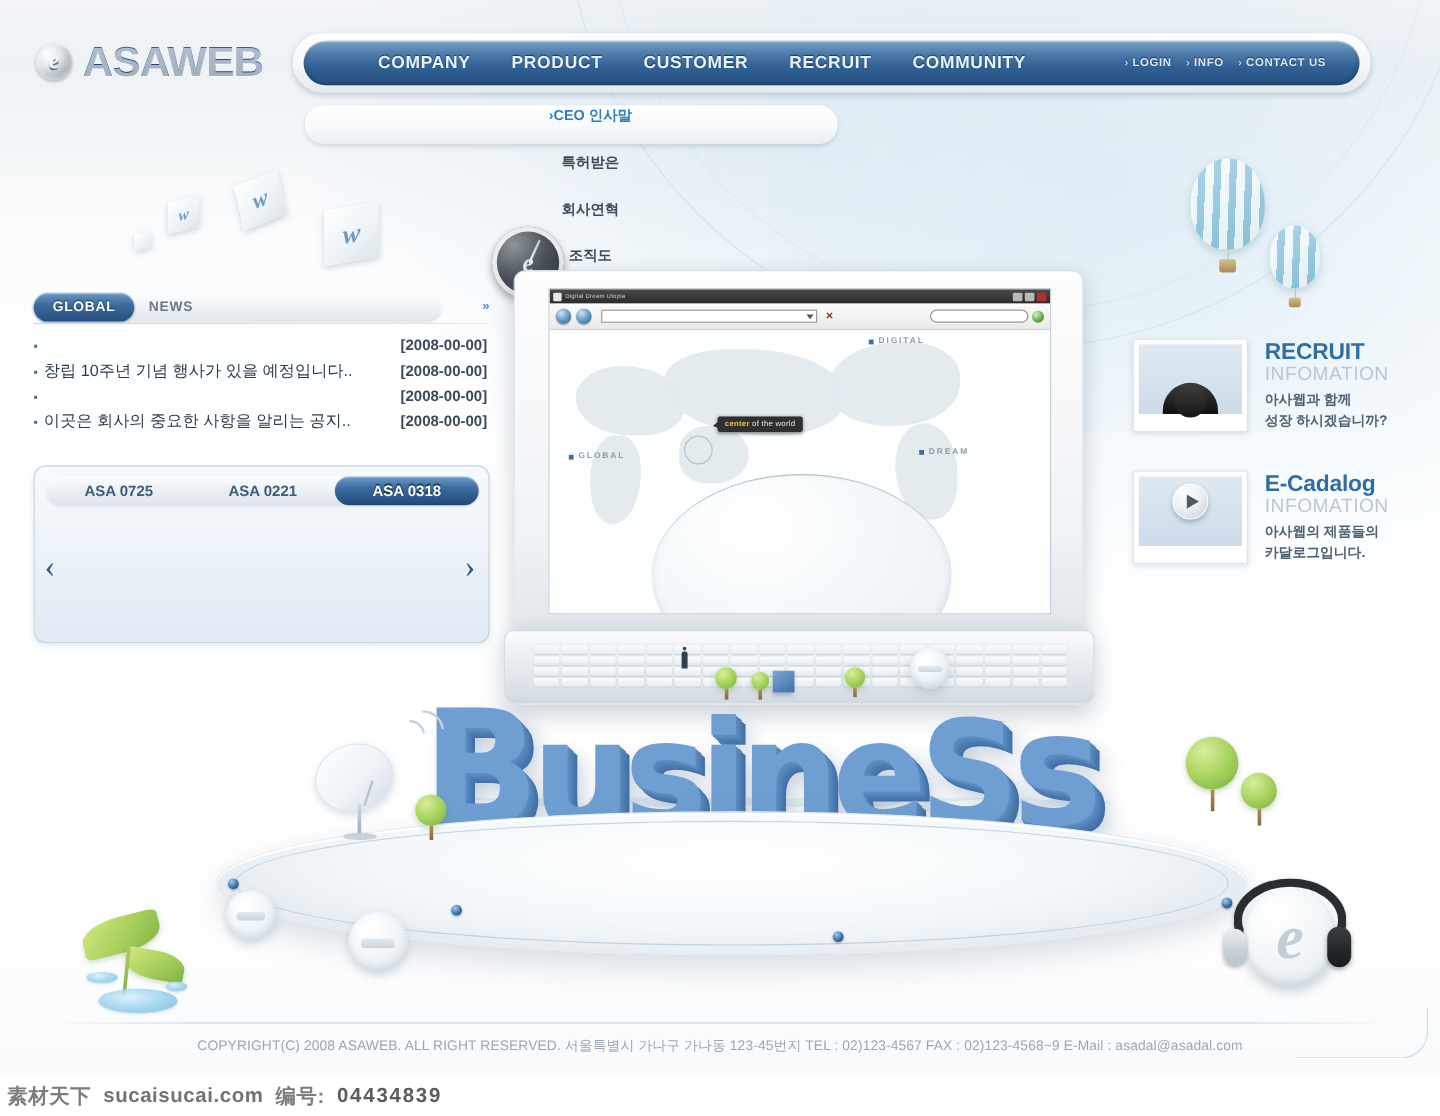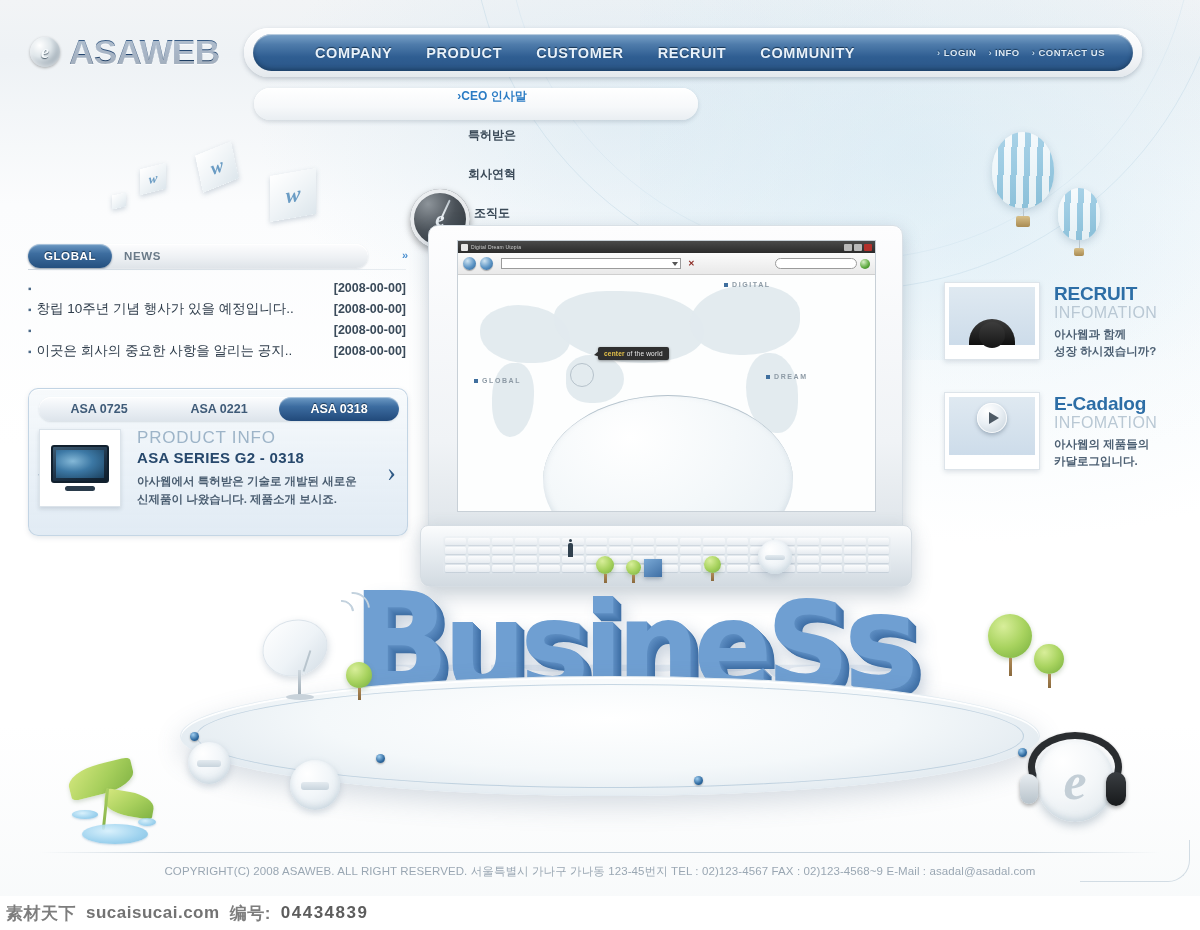--- a/index.html
+++ b/index.html
@@ -554,36 +554,20 @@
   </div>
 
   <div class="prod-panel">
     <div class="prod-tabs">
       <div class="ptab">ASA 0725</div>
       <div class="ptab">ASA 0221</div>
       <div class="ptab active">ASA 0318</div>
     </div>
     <div class="arrow-l">‹</div>
     <div class="arrow-r">›</div>
-    <div class="prod-body">
-      <div class="prod-thumb">
-        <div>
-          <div class="tv"></div>
-          <div class="tv-stand"></div>
-        </div>
-      </div>
-      <div class="prod-text">
-        <div class="prod-kicker">PRODUCT INFO</div>
-        <div class="prod-title">ASA SERIES G2 - 0318</div>
-        <div class="prod-desc">
-          <div>아사웹에서 특허받은 기술로 개발된 새로운</div>
-          <div>신제품이 나왔습니다. 제품소개 보시죠.</div>
-        </div>
-      </div>
-    </div>
   </div>
 
   <div class="laptop">
     <div class="gauge">e</div>
     <div class="lid">
       <div class="screen">
         <div class="browser-title">
           <span class="bt-ico"></span>
           <span class="bt-text">Digital Dream Utopia</span>
           <span class="bt-win">

